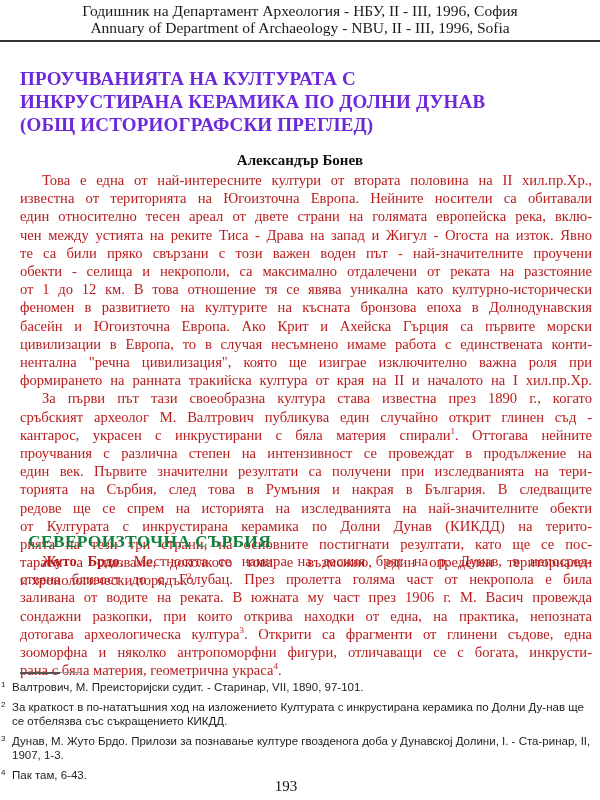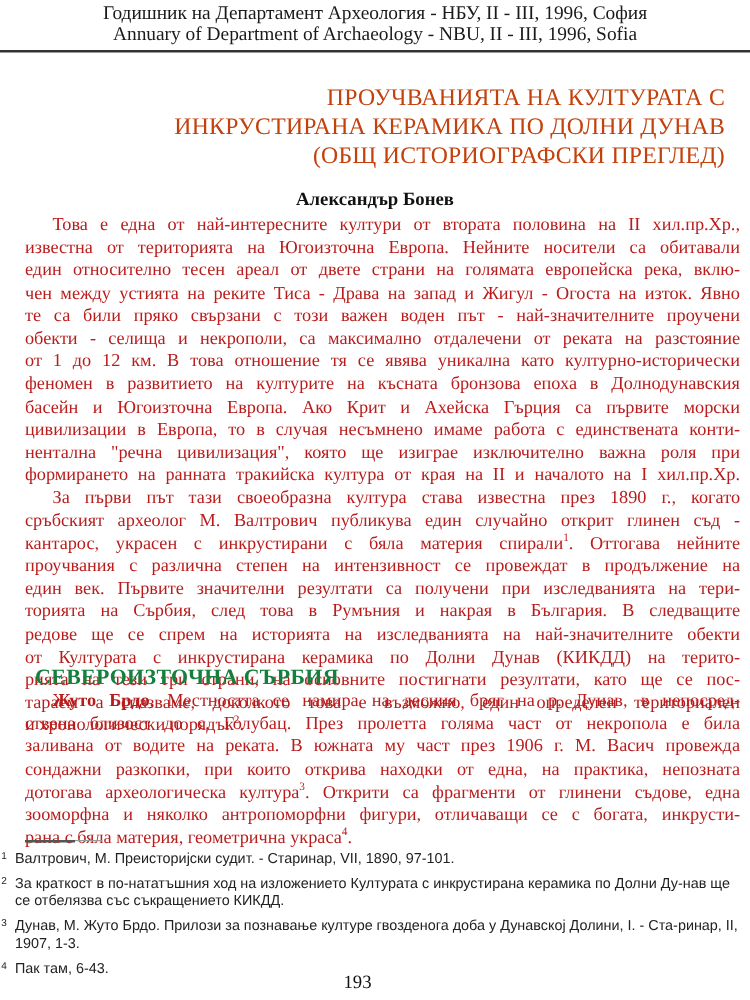--- a/index.html
+++ b/index.html
@@ -1,22 +1,22 @@
 <!DOCTYPE html>
 <html><head>
 <meta charset="utf-8">
 <style>
   html, body { margin: 0; padding: 0; background: #ffffff; }
   body { width: 600px; height: 800px; overflow: hidden; position: relative;
          font-family: "Liberation Serif", "DejaVu Serif", serif; color: #111; }
   .running-header { position: absolute; top: 2px; left: 0; width: 600px; text-align: center;
          font-size: 15.5px; line-height: 17px; color: #1a1a1a; }
   .header-rule { position: absolute; top: 40px; left: 0; width: 600px; height: 2px; background: #333; }
-  .title { position: absolute; top: 67px; left: 20px; width: 560px; text-align: right;
-         font-weight: normal; font-size: 19px; line-height: 23px; letter-spacing: 0.2px; color: #c2410c; }
+  .title { position: absolute; top: 67px; left: 20px; width: 560px; text-align: left;
+         font-weight: bold; font-size: 19px; line-height: 23px; letter-spacing: 0.2px; color: #6d28d9; }
   .author { position: absolute; top: 152px; left: 0; width: 600px; text-align: center;
          font-weight: bold; font-size: 15px; color: #111; }
   .body-text { position: absolute; left: 20px; width: 572px; font-size: 14.6px; line-height: 18.2px;
          text-align: justify; color: #b91c1c; }
   .body-text p { margin: 0; text-indent: 22px; }
   .line { display: block; white-space: nowrap; text-align-last: justify; }
   #para-block { top: 171px; }
   .section-heading { position: absolute; top: 531px; left: 28px; font-weight: bold; font-size: 17.5px;
          letter-spacing: 0.3px; color: #15803d; }
   #para-block-2 { top: 552px; }

